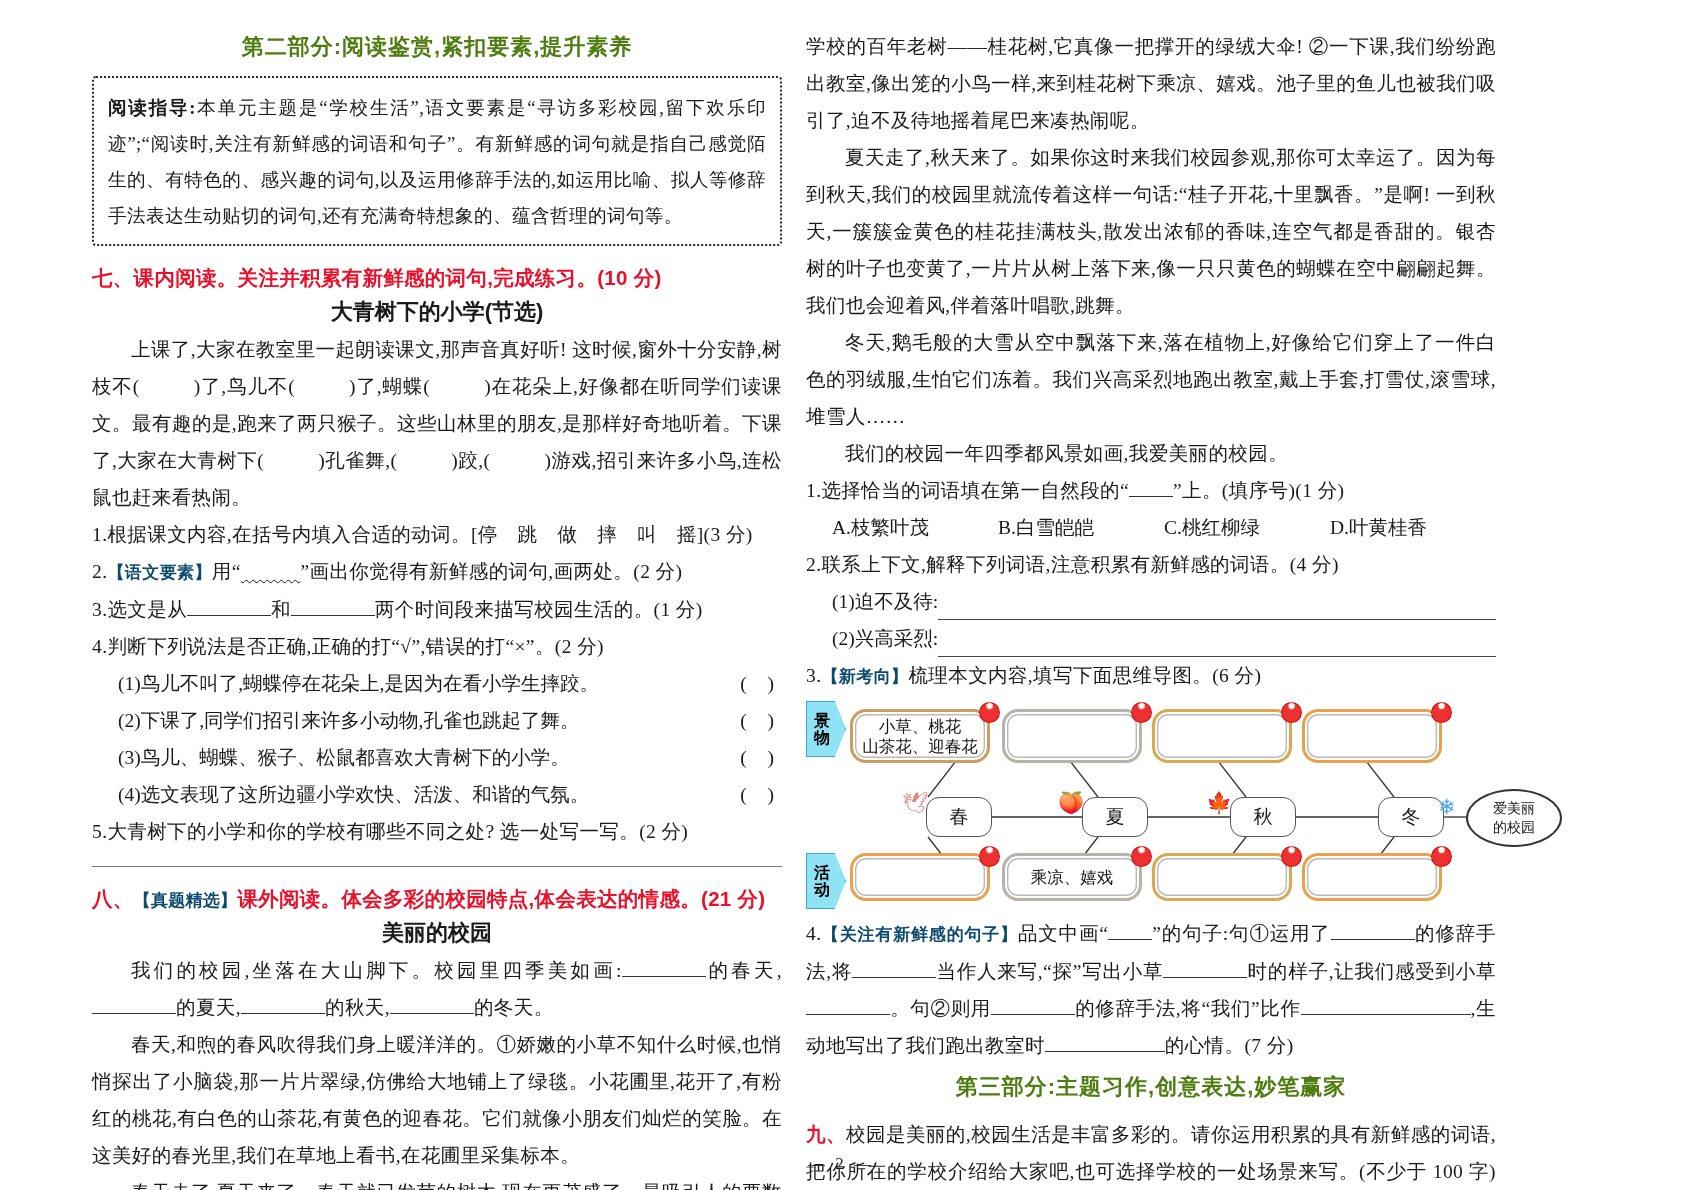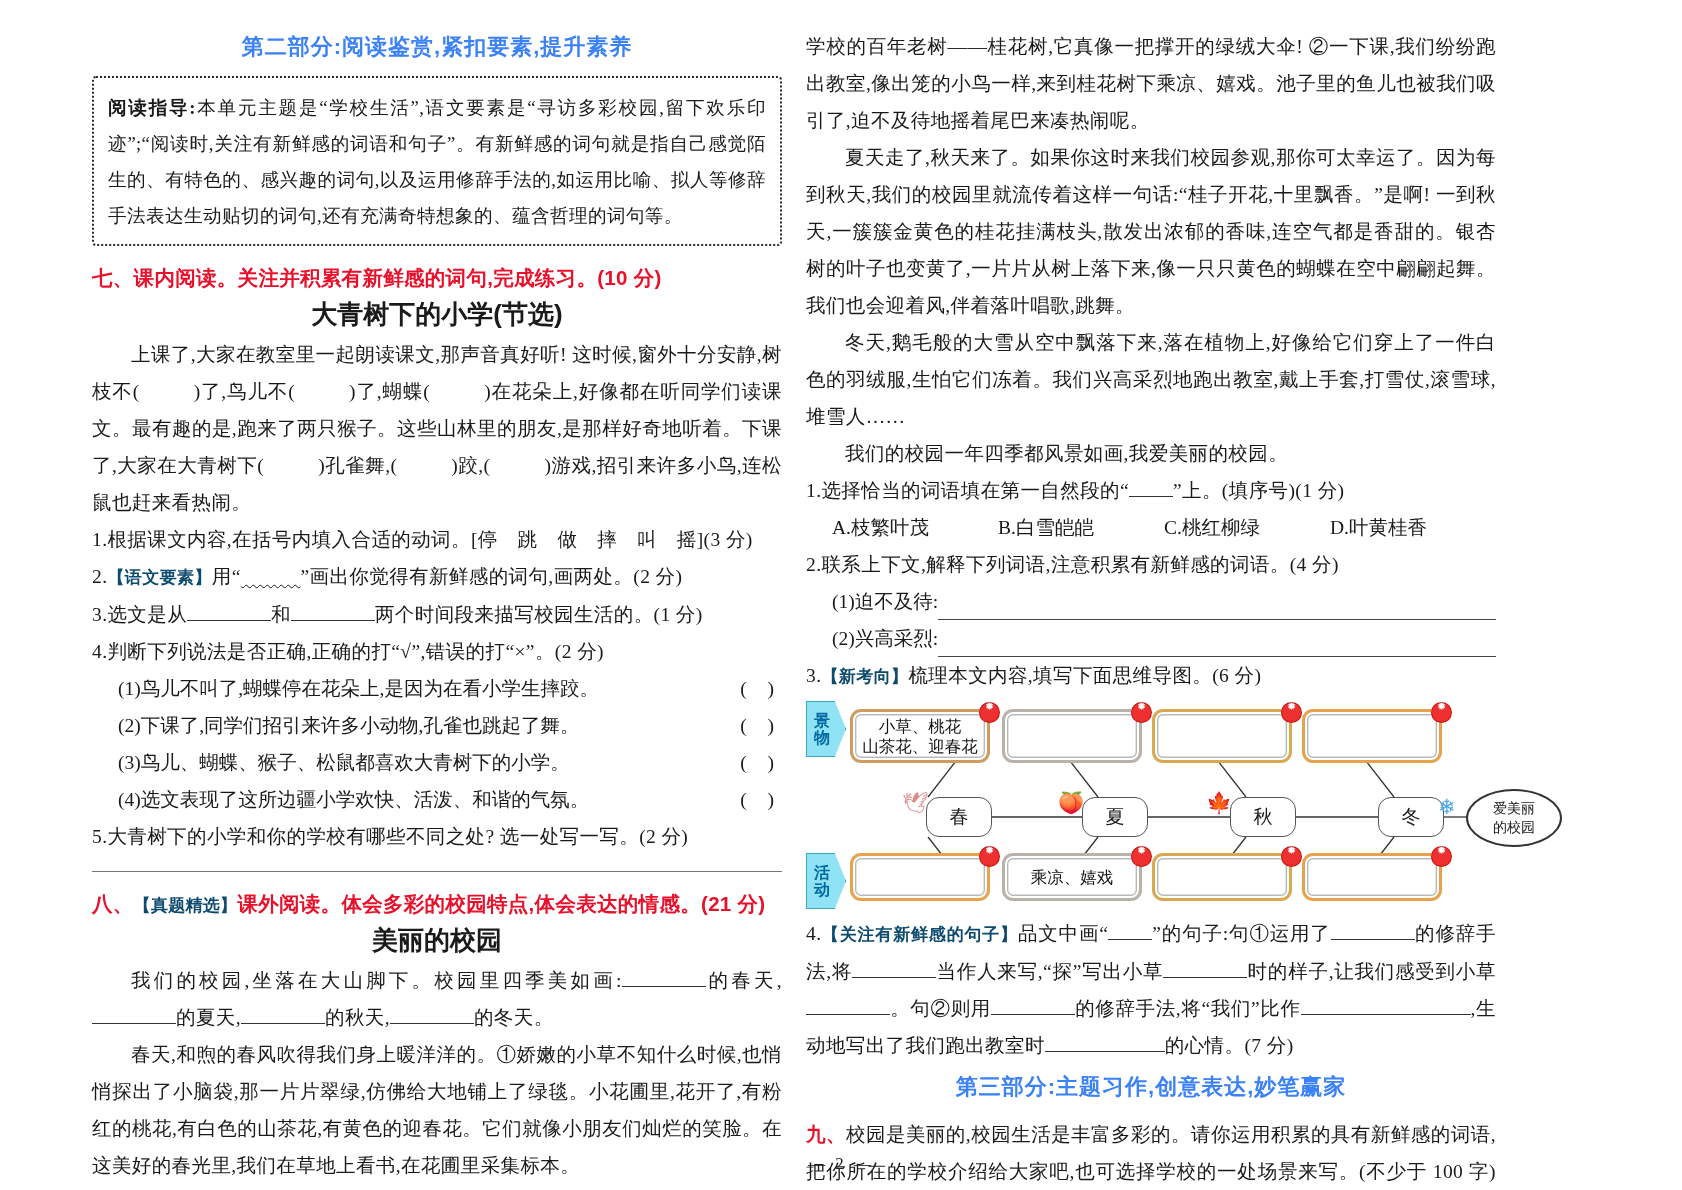--- a/index.html
+++ b/index.html
@@ -34,21 +34,21 @@
     font-size: 19.5px;
     line-height: 37px;
     letter-spacing: .4px;
     text-align: justify;
     white-space: pre-wrap;
   }
   .indent { text-indent: 2em; }
   .red { color: #e8102a; }
   .section-title {
     text-align: center;
-    color: #3b82f6;
+    color: #4d7c0f;
     font-weight: bold;
     font-size: 22px;
     letter-spacing: 1px;
     font-family: "Liberation Sans", sans-serif;
     margin: 4px 0 14px 0;
   }
   .q-heading {
     color: #e8102a;
     font-weight: bold;
     font-size: 20.5px;
@@ -58,21 +58,21 @@
   }
   .tag-blue {
     color: #0c4a6e;
     font-weight: bold;
     font-size: 17px;
   }
   .score { color: #e8102a; font-weight: bold; }
   .art-title {
     text-align: center;
     font-weight: bold;
-    font-size: 26px;
+    font-size: 22px;
     font-family: "Liberation Sans", sans-serif;
     margin: 5px 0 4px 0;
   }
   
   .guide-box {
     border: 2.5px dotted #2b2b2b;
     border-radius: 4px;
     padding: 12px 14px 10px 14px;
     margin: 0 0 10px 0;
   }
@@ -134,29 +134,29 @@
   .mm-svg { position: absolute; left: 0; top: 0; }
   .mm-tab {
     position: absolute;
     width: 40px; height: 56px;
     background: #8fe3f5;
     border: 1.2px solid #3aa9c4;
     display: flex; align-items: center; justify-content: center;
     font-size: 16px; font-weight: bold;
     line-height: 17px;
     text-align: center;
-    color: #0369a1;
+    color: #000000;
     font-family: "Liberation Sans", sans-serif;
     clip-path: polygon(0 0, 72% 0, 100% 50%, 72% 100%, 0 100%);
     padding-right: 8px;
   }
   .mm-box {
     position: absolute;
     border: 3px solid #e0a24b;
-    border-radius: 11px;
+    border-radius: 16px;
     background: #fff;
     box-shadow: inset 0 0 0 2px #fff, inset 0 0 0 3.4px #b9b9b9;
     display: flex; align-items: center; justify-content: center;
     text-align: center;
     font-size: 16.5px;
     line-height: 20px;
     font-family: "Liberation Sans", sans-serif;
     color: #111;
   }
   .mm-box.g1 { border-color: #cf9b5e; }

